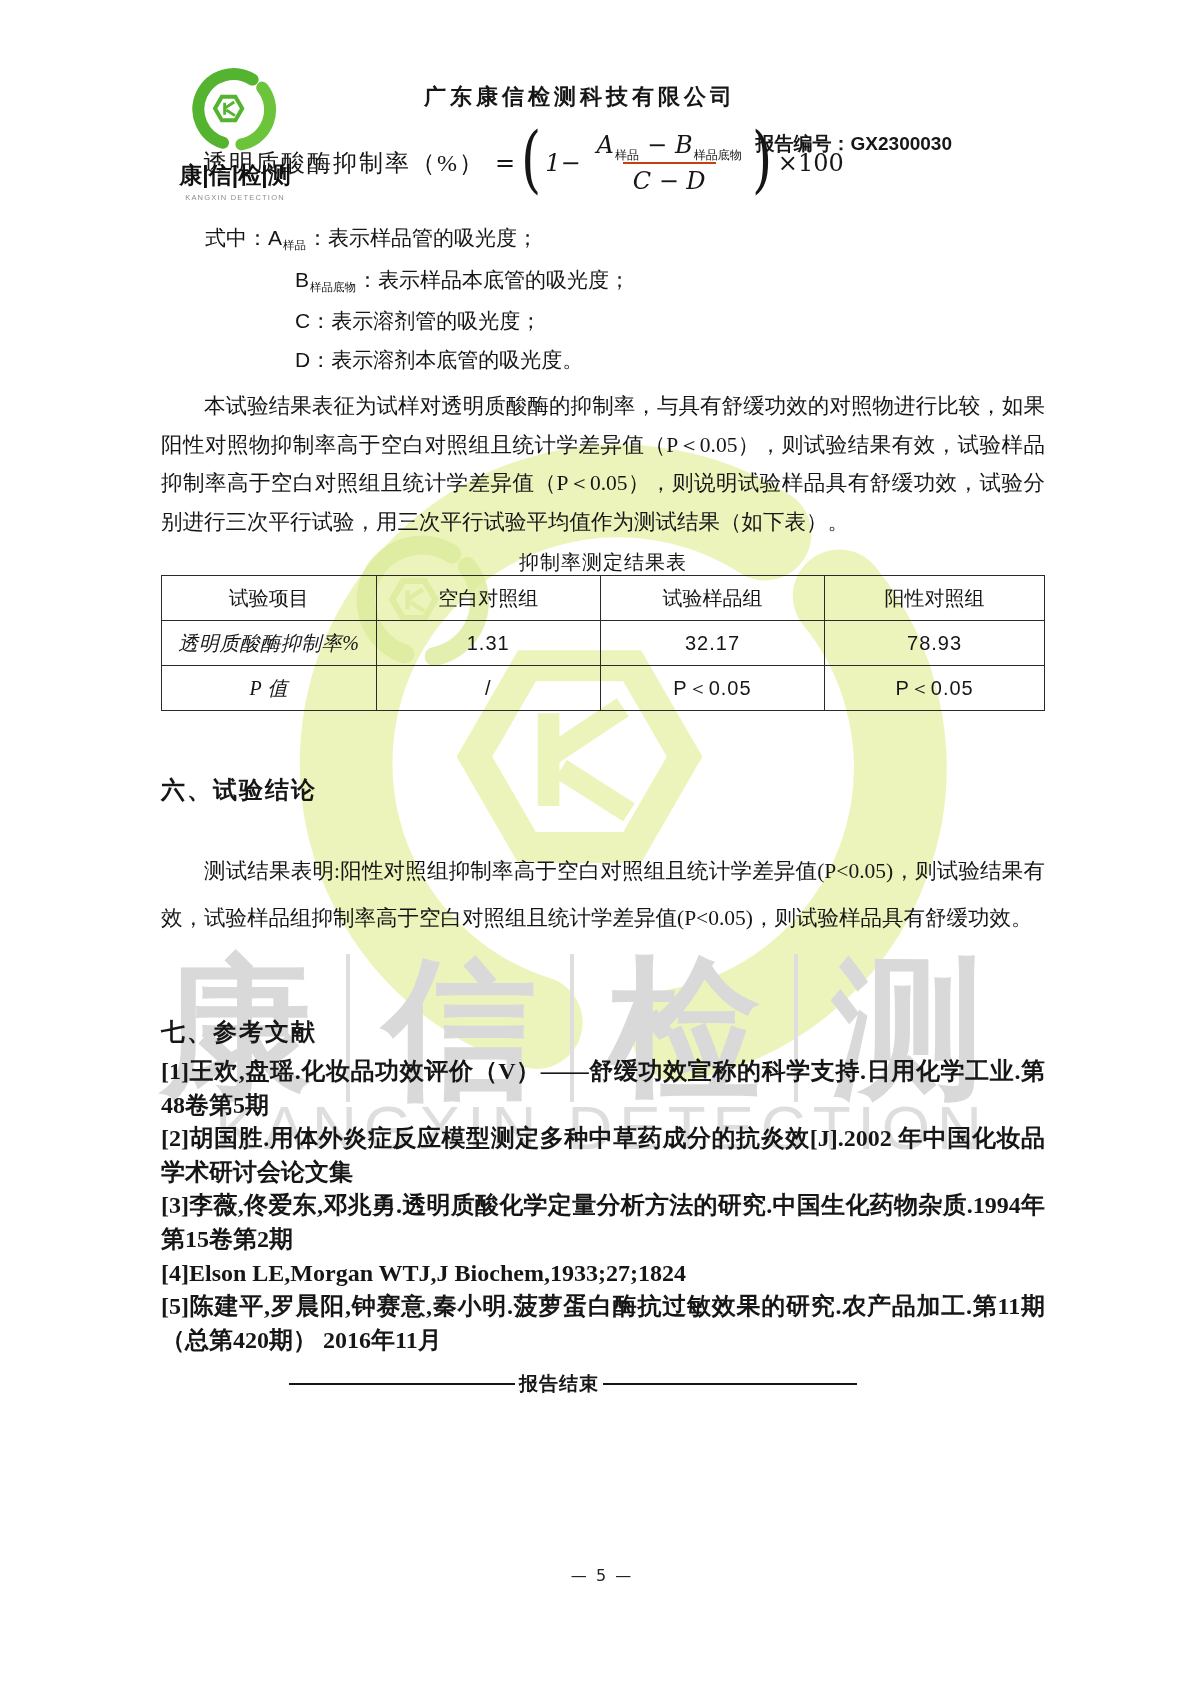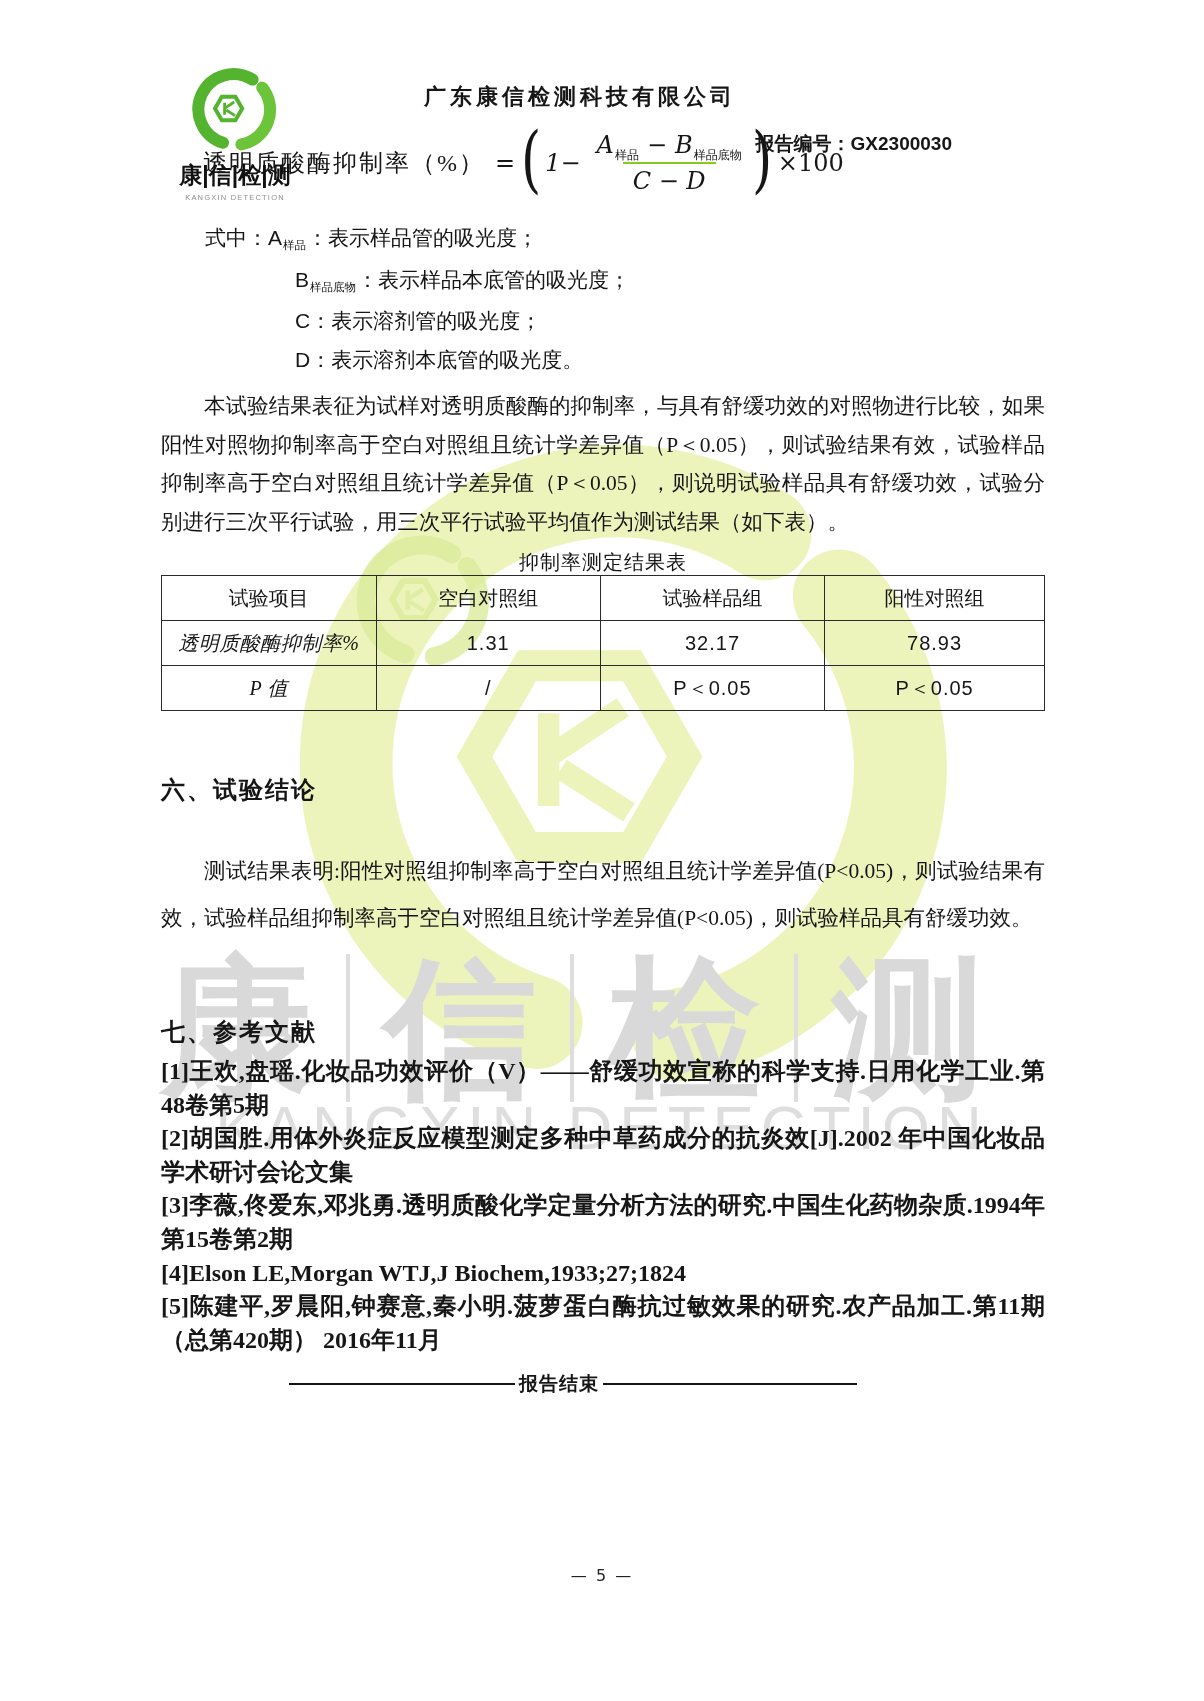--- a/index.html
+++ b/index.html
@@ -35,21 +35,21 @@
   
   .formula-row{margin-left:42px;height:84px;display:flex;align-items:center;font-size:24px;}
   .formula-lhs{letter-spacing:2px;}
   .formula-eq{margin:0 6px 0 10px;font-family:"DejaVu Serif",serif;}
   .big-paren{font-family:"DejaVu Serif",serif;font-size:72px;font-weight:normal;
     line-height:0;transform:scaleX(.72);display:inline-block;margin:0 -4px;padding-bottom:8px;}
   .one-minus{font-family:"DejaVu Serif",serif;font-style:italic;margin:0 6px 0 4px;}
   .frac{display:inline-flex;flex-direction:column;align-items:center;
     font-family:"DejaVu Serif",serif;vertical-align:middle;}
   .frac .num{padding:0 10px 3px;display:flex;align-items:flex-end;}
-  .frac .den{border-top:2px solid #84cc16;padding:3px 10px 0;}
+  .frac .den{border-top:2px solid #c2410c;padding:3px 10px 0;}
   .mvar{font-style:italic;font-family:"DejaVu Serif",serif;}
   .msub{font-size:12px;font-style:normal;position:relative;top:5px;margin-left:1px;white-space:nowrap;}
   .mop{margin:0 8px;font-style:normal;}
   .times{font-family:"DejaVu Serif",serif;margin-left:6px;}
   
   .legend{margin-top:14px;margin-left:44px;font-size:21px;line-height:37.5px;}
   .legend .indent{padding-left:90px;}
   .legend .sym{font-family:"Liberation Sans","DejaVu Sans",sans-serif;font-size:21px;}
   .legend .sub{font-size:11.5px;position:relative;top:4px;margin:0 1px;}
   

